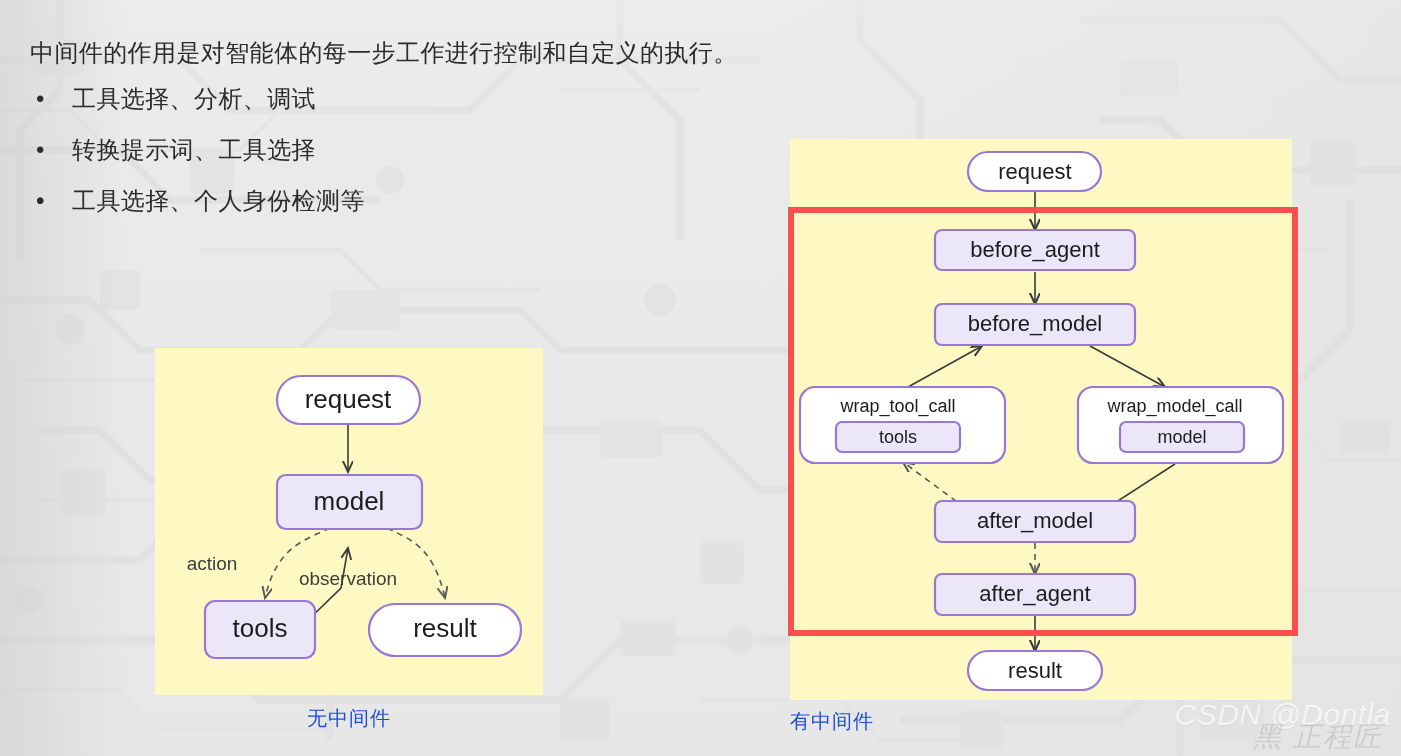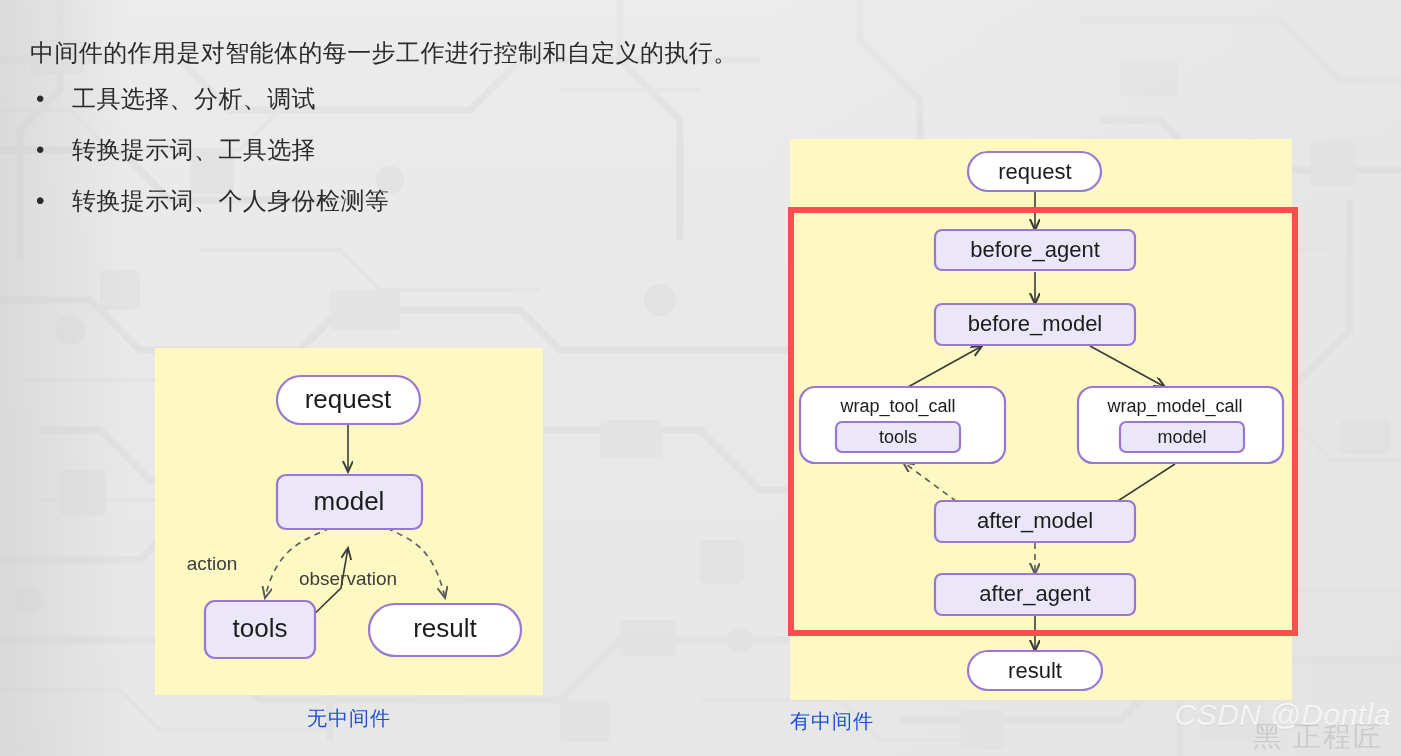--- a/index.html
+++ b/index.html
@@ -156,20 +156,21 @@
   }
   #watermark-sub {
     position: absolute;
     right: 18px;
     bottom: 0px;
     z-index: 8;
     font-size: 28px;
     color: rgba(150,150,150,.30);
     letter-spacing: 2px;
     white-space: nowrap;
+    font-style: italic;
   }
 </style>
 </head>
 <body>
 
 <svg id="bg-texture" width="1401" height="756" viewBox="0 0 1401 756">
   <rect x="0" y="0" width="1401" height="756" fill="#eaeaea"></rect>
   <g stroke="#e0e0e0" stroke-width="7" fill="none" opacity="0.85">
     <path d="M-20,60 H180 L230,110 H470 L520,60 H760"></path>
     <path d="M-20,150 H120 L170,200 H380"></path>
@@ -240,21 +241,21 @@
     </li>
     <li>
       <span class="bullet-dot">•</span>
       <span>转换提示词、工具选择</span>
     </li>
     <li>
       <span class="bullet-dot">•</span>
     </li>
     <li>
       <span class="bullet-dot">•</span>
-      <span>转换提示词、个人身份检测等</span>
+      <span>工具选择、个人身份检测等</span>
     </li>
   </ul>
 </div>
 
 <div class="panel" id="panel-left">
   <svg class="diagram-svg" width="388" height="347" viewBox="0 0 388 347">
     <defs>
       <marker id="arrowL" markerWidth="9" markerHeight="9" refX="7" refY="3.2" orient="auto" markerUnits="strokeWidth">
         <path d="M0,0 L7,3.2 L0,6.4" fill="none" stroke="#3b3b3b" stroke-width="1.2"></path>
       </marker>

